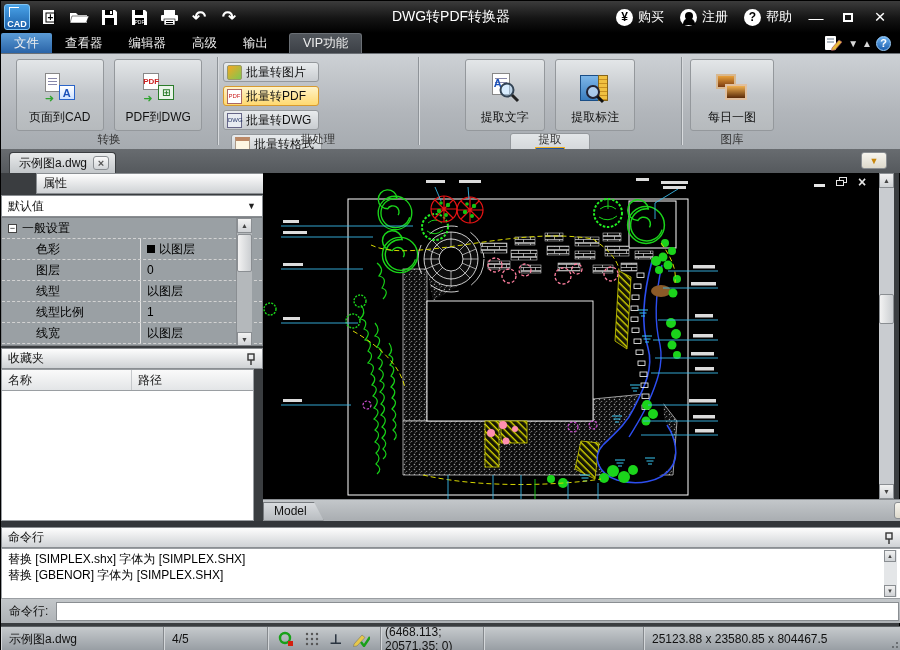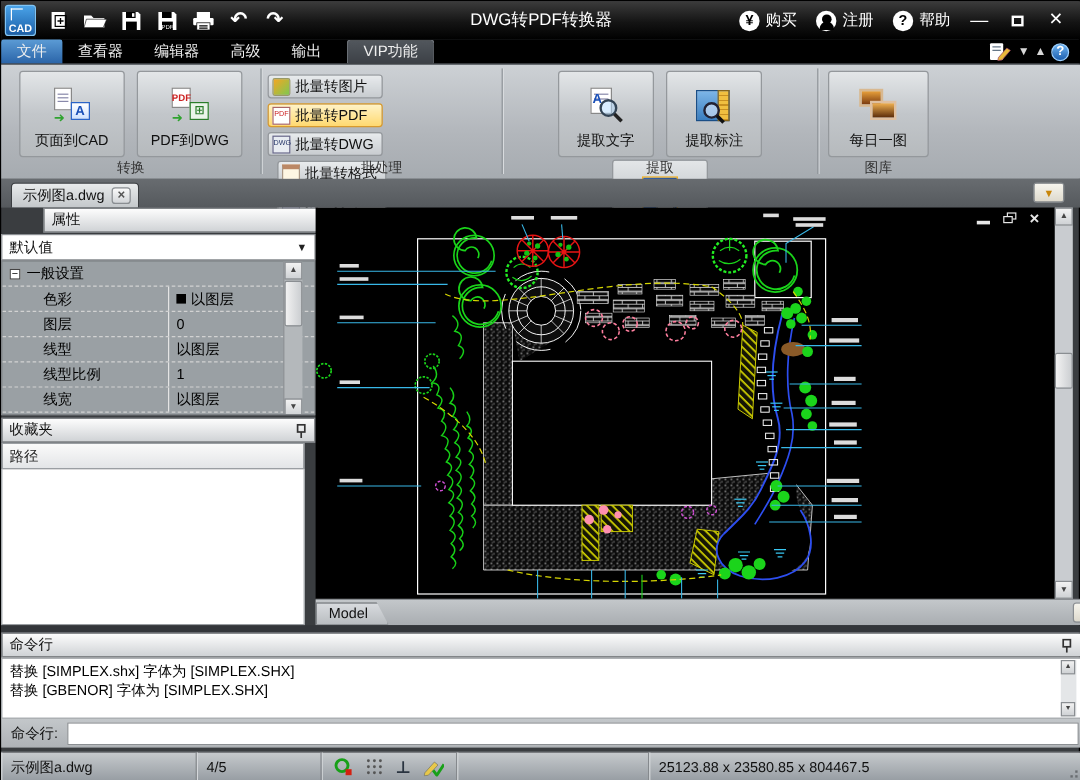--- a/index.html
+++ b/index.html
@@ -371,20 +371,21 @@
     </div>
   </div>
   <div class="phead" style="top:347px;">
     <span>收藏夹</span>
     <svg class="pin" width="10" height="12">
         <rect x="2" y="1" width="6" height="6" fill="none" stroke="#333" stroke-width="1.4"></rect>
         <line x1="5" y1="7" x2="5" y2="12" stroke="#333" stroke-width="1.4"></line>
       </svg>
   </div>
   <div id="favcols">
+    <div class="c1">名称</div>
     <div class="c2">路径</div>
   </div>
   <div id="favlist"></div>
 
   <div id="canvas">
     <svg width="616" height="326">
       <defs>
         <pattern id="stip" width="5" height="5" patternUnits="userSpaceOnUse">
           <rect width="5" height="5" fill="#0b0b0b"></rect>
           <rect x="0.8" y="0.8" width="1.3" height="1.3" fill="#9c9c9c"></rect>
@@ -697,20 +698,21 @@
             <circle cx="7" cy="12" r="1.2"></circle>
             <circle cx="12" cy="12" r="1.2"></circle>
           </g>
         </svg>
       <span style="font-size:14px;font-weight:bold;color:#2a3440;">⊥</span>
       <svg width="17" height="15">
           <path d="M1,12 L9,3 L12,5.5 L4,14 L0.5,14.5 z" fill="#e8c84a" stroke="#776" stroke-width="0.6"></path>
           <path d="M8,10 l3,4 l6,-9" stroke="#18a018" stroke-width="2.4" fill="none"></path>
         </svg>
     </div>
+    <div class="scell" style="width:103px; padding:0 4px;">(6468.113; 20571.35; 0)</div>
     <div class="scell" style="width:160px;"></div>
     <div class="scell" style="border-right:none; width:230px;">25123.88 x 23580.85 x 804467.5</div>
     <div class="grip">
         <i></i>
       </div>
   </div>
 
 </div>
 
 </body></html>

